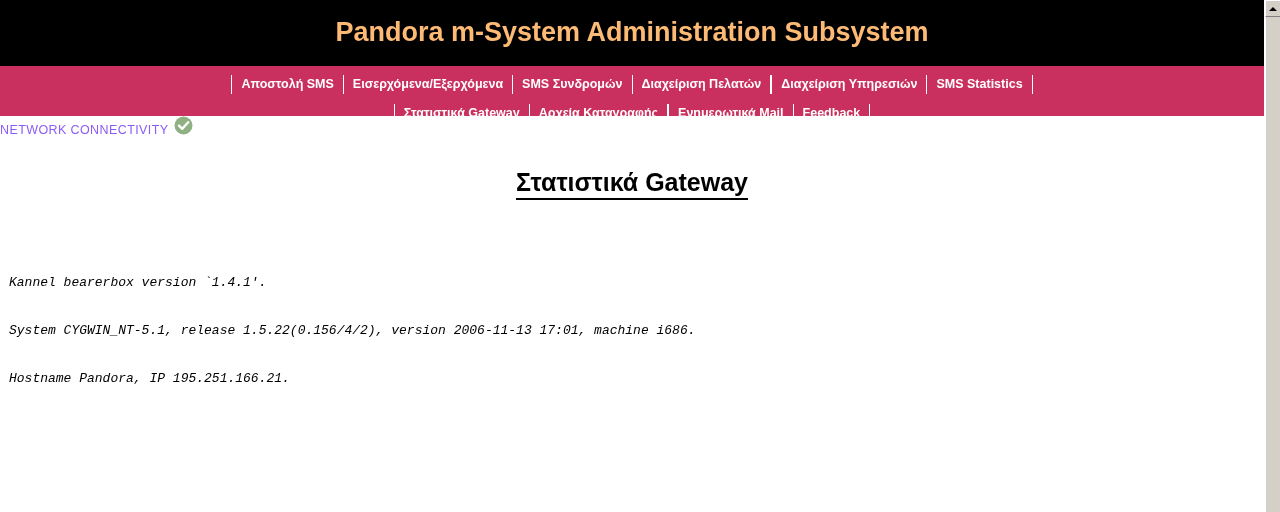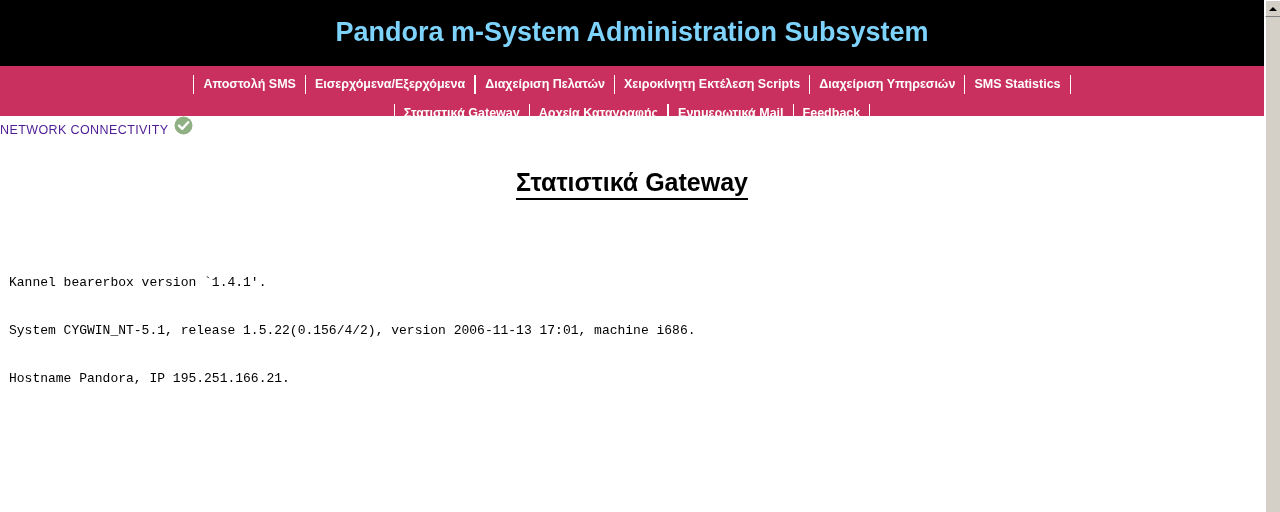--- a/index.html
+++ b/index.html
@@ -31,21 +31,21 @@
   #title-banner {
     background: #000000;
     height: 66px;
     width: 100%;
     display: flex;
     align-items: center;
     justify-content: center;
     box-sizing: border-box;
   }
   #title-banner .title-text {
-    color: #7dd3fc;
+    color: #fdba74;
     font-size: 27px;
     font-weight: bold;
     letter-spacing: 0px;
     text-align: center;
     font-family: "Liberation Sans", "DejaVu Sans", sans-serif;
     white-space: nowrap;
     padding-bottom: 2px;
   }
 
   
@@ -87,21 +87,21 @@
   
   #connectivity {
     display: flex;
     align-items: center;
     height: 22px;
     padding-left: 0px;
     margin-top: 3px;
   }
   #connectivity .conn-label {
     font-size: 12.5px;
-    color: #4c1d95;
+    color: #8b5cf6;
     letter-spacing: 0.4px;
     font-family: "Liberation Sans", "DejaVu Sans", sans-serif;
     white-space: nowrap;
   }
   .check-badge {
     display: inline-block;
     width: 19px;
     height: 19px;
     margin-left: 6px;
     position: relative;
@@ -126,21 +126,21 @@
   
   #report {
     margin-top: 43px;
     padding-left: 9px;
     font-family: "Liberation Mono", "DejaVu Sans Mono", monospace;
     font-size: 13px;
     line-height: 16px;
     color: #000000;
     white-space: pre;
   }
-  #report .line { min-height: 16px; }
+  #report .line { min-height: 16px; font-style: italic; }
 
   
   #scrollbar {
     position: absolute;
     right: 0;
     top: 0;
     width: 16px;
     height: 512px;
     background: #d4d0c8;
     border-left: 1px solid #ffffff;
@@ -191,24 +191,24 @@
   </div>
 
   <div id="nav-bar">
 
     <div class="nav-row row-1">
       <span class="nav-sep"></span>
       <a class="nav-item">Αποστολή SMS</a>
       <span class="nav-sep"></span>
       <a class="nav-item">Εισερχόμενα/Εξερχόμενα</a>
       <span class="nav-sep"></span>
+      <a class="nav-item">SMS Συνδρομών</a>
       <span class="nav-sep"></span>
       <a class="nav-item">Διαχείριση Πελατών</a>
       <span class="nav-sep"></span>
-      <a class="nav-item">Χειροκίνητη Εκτέλεση Scripts</a>
       <span class="nav-sep"></span>
       <a class="nav-item">Διαχείριση Υπηρεσιών</a>
       <span class="nav-sep"></span>
       <a class="nav-item">SMS Statistics</a>
       <span class="nav-sep"></span>
     </div>
 
     <div class="nav-row row-2">
       <span class="nav-sep"></span>
       <a class="nav-item">Στατιστικά Gateway</a>

